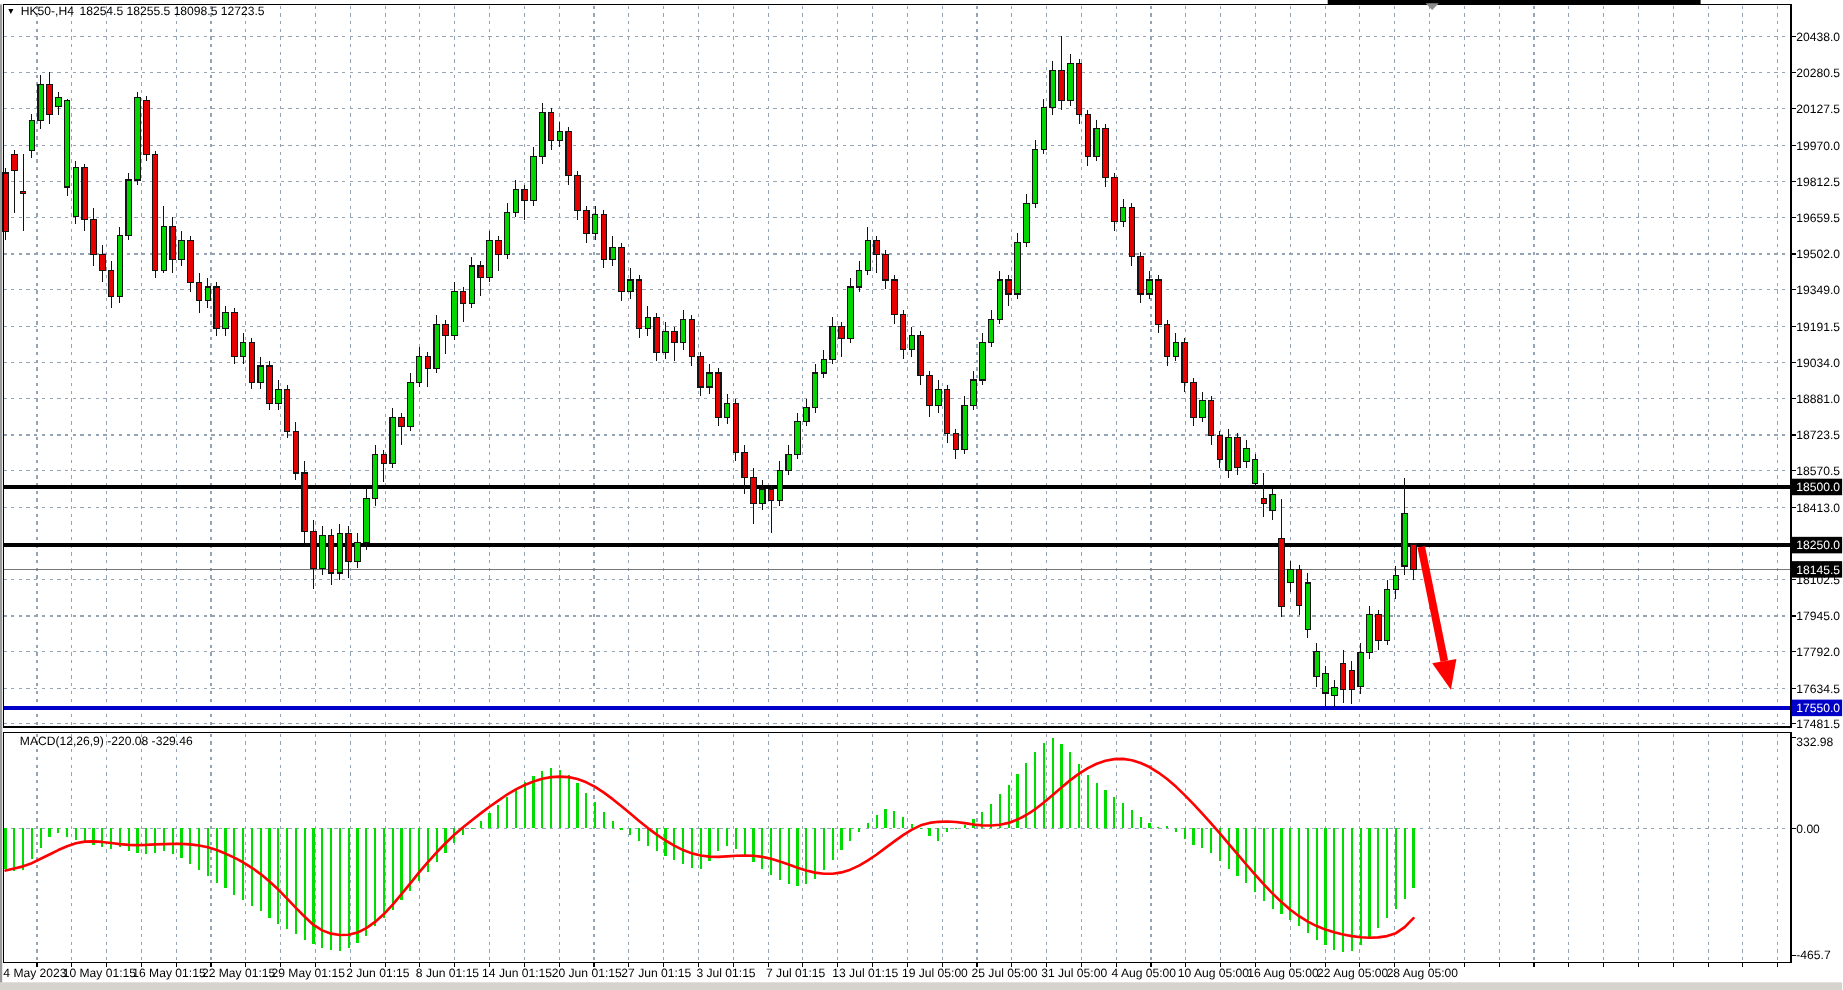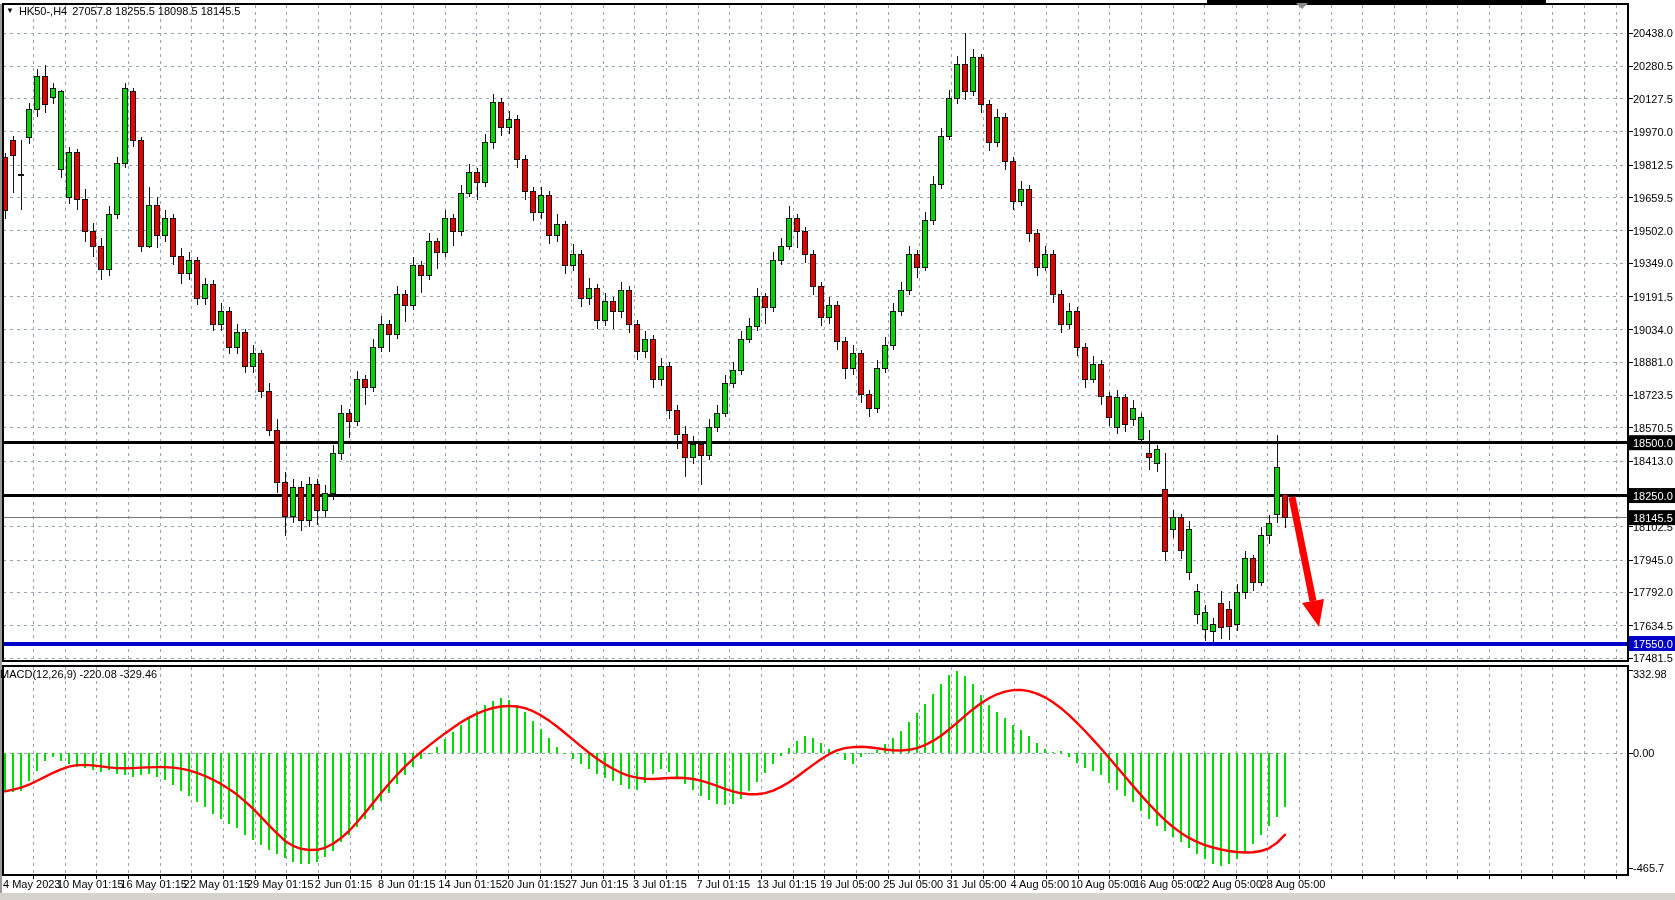--- a/index.html
+++ b/index.html
@@ -3,21 +3,21 @@
 <meta charset="utf-8">
 <style>
   html,body{margin:0;padding:0;background:#fff;}
   .screen{position:relative;width:1675px;height:900px;background:#fff;overflow:hidden;
           font-family:"Liberation Sans",sans-serif;}
   .screen svg{position:absolute;left:0;top:0;}
   .hdr{position:absolute;left:6px;top:5px;font-size:11px;color:#000;white-space:pre;
        display:flex;align-items:center;gap:5px;}
   .hdr .tri{font-size:8px;line-height:1;color:#000;cursor:pointer;}
   .hdr .sym{font-weight:normal;}
-  .ind{position:absolute;left:0;top:668px;font-size:11px;color:#000;}
+  .ind{position:absolute;left:18px;top:668px;font-size:11px;color:#000;}
   svg text{font-family:"Liberation Sans",sans-serif;font-size:11px;fill:#000;}
 </style>
 </head>
 <body>
 
 <div class="screen">
   <svg id="chart-svg" width="1675" height="900" viewBox="0 0 1675 900">
       <rect x="0" y="0" width="1675" height="900" fill="#FFFFFF"></rect>
       <rect x="0" y="893" width="1675" height="7" fill="#D6D3CE"></rect>
       <rect x="0" y="4" width="2" height="889" fill="#9a9a9a"></rect>
@@ -774,16 +774,16 @@
         <text x="1293" y="888" text-anchor="middle">28 Aug 05:00</text>
       </g>
       <g>
         <line x1="1292" y1="497.0199560290884" x2="1313" y2="601.0280737358363" stroke="#FF0000" stroke-width="7"></line>
         <polygon points="1302,603.0280737358363 1324,599.0280737358363 1319,627.0301031625232" fill="#FF0000"></polygon>
       </g>
     </svg>
   <div class="hdr">
     <span class="tri">▼</span>
     <span class="sym">HK50-,H4</span>
-    <span>27057.8 18255.5 18098.5 18145.5</span>
+    <span>18254.5 18255.5 18098.5 12723.5</span>
   </div>
   <div class="ind">MACD(12,26,9) -220.08 -329.46</div>
 </div>
 
 </body></html>

